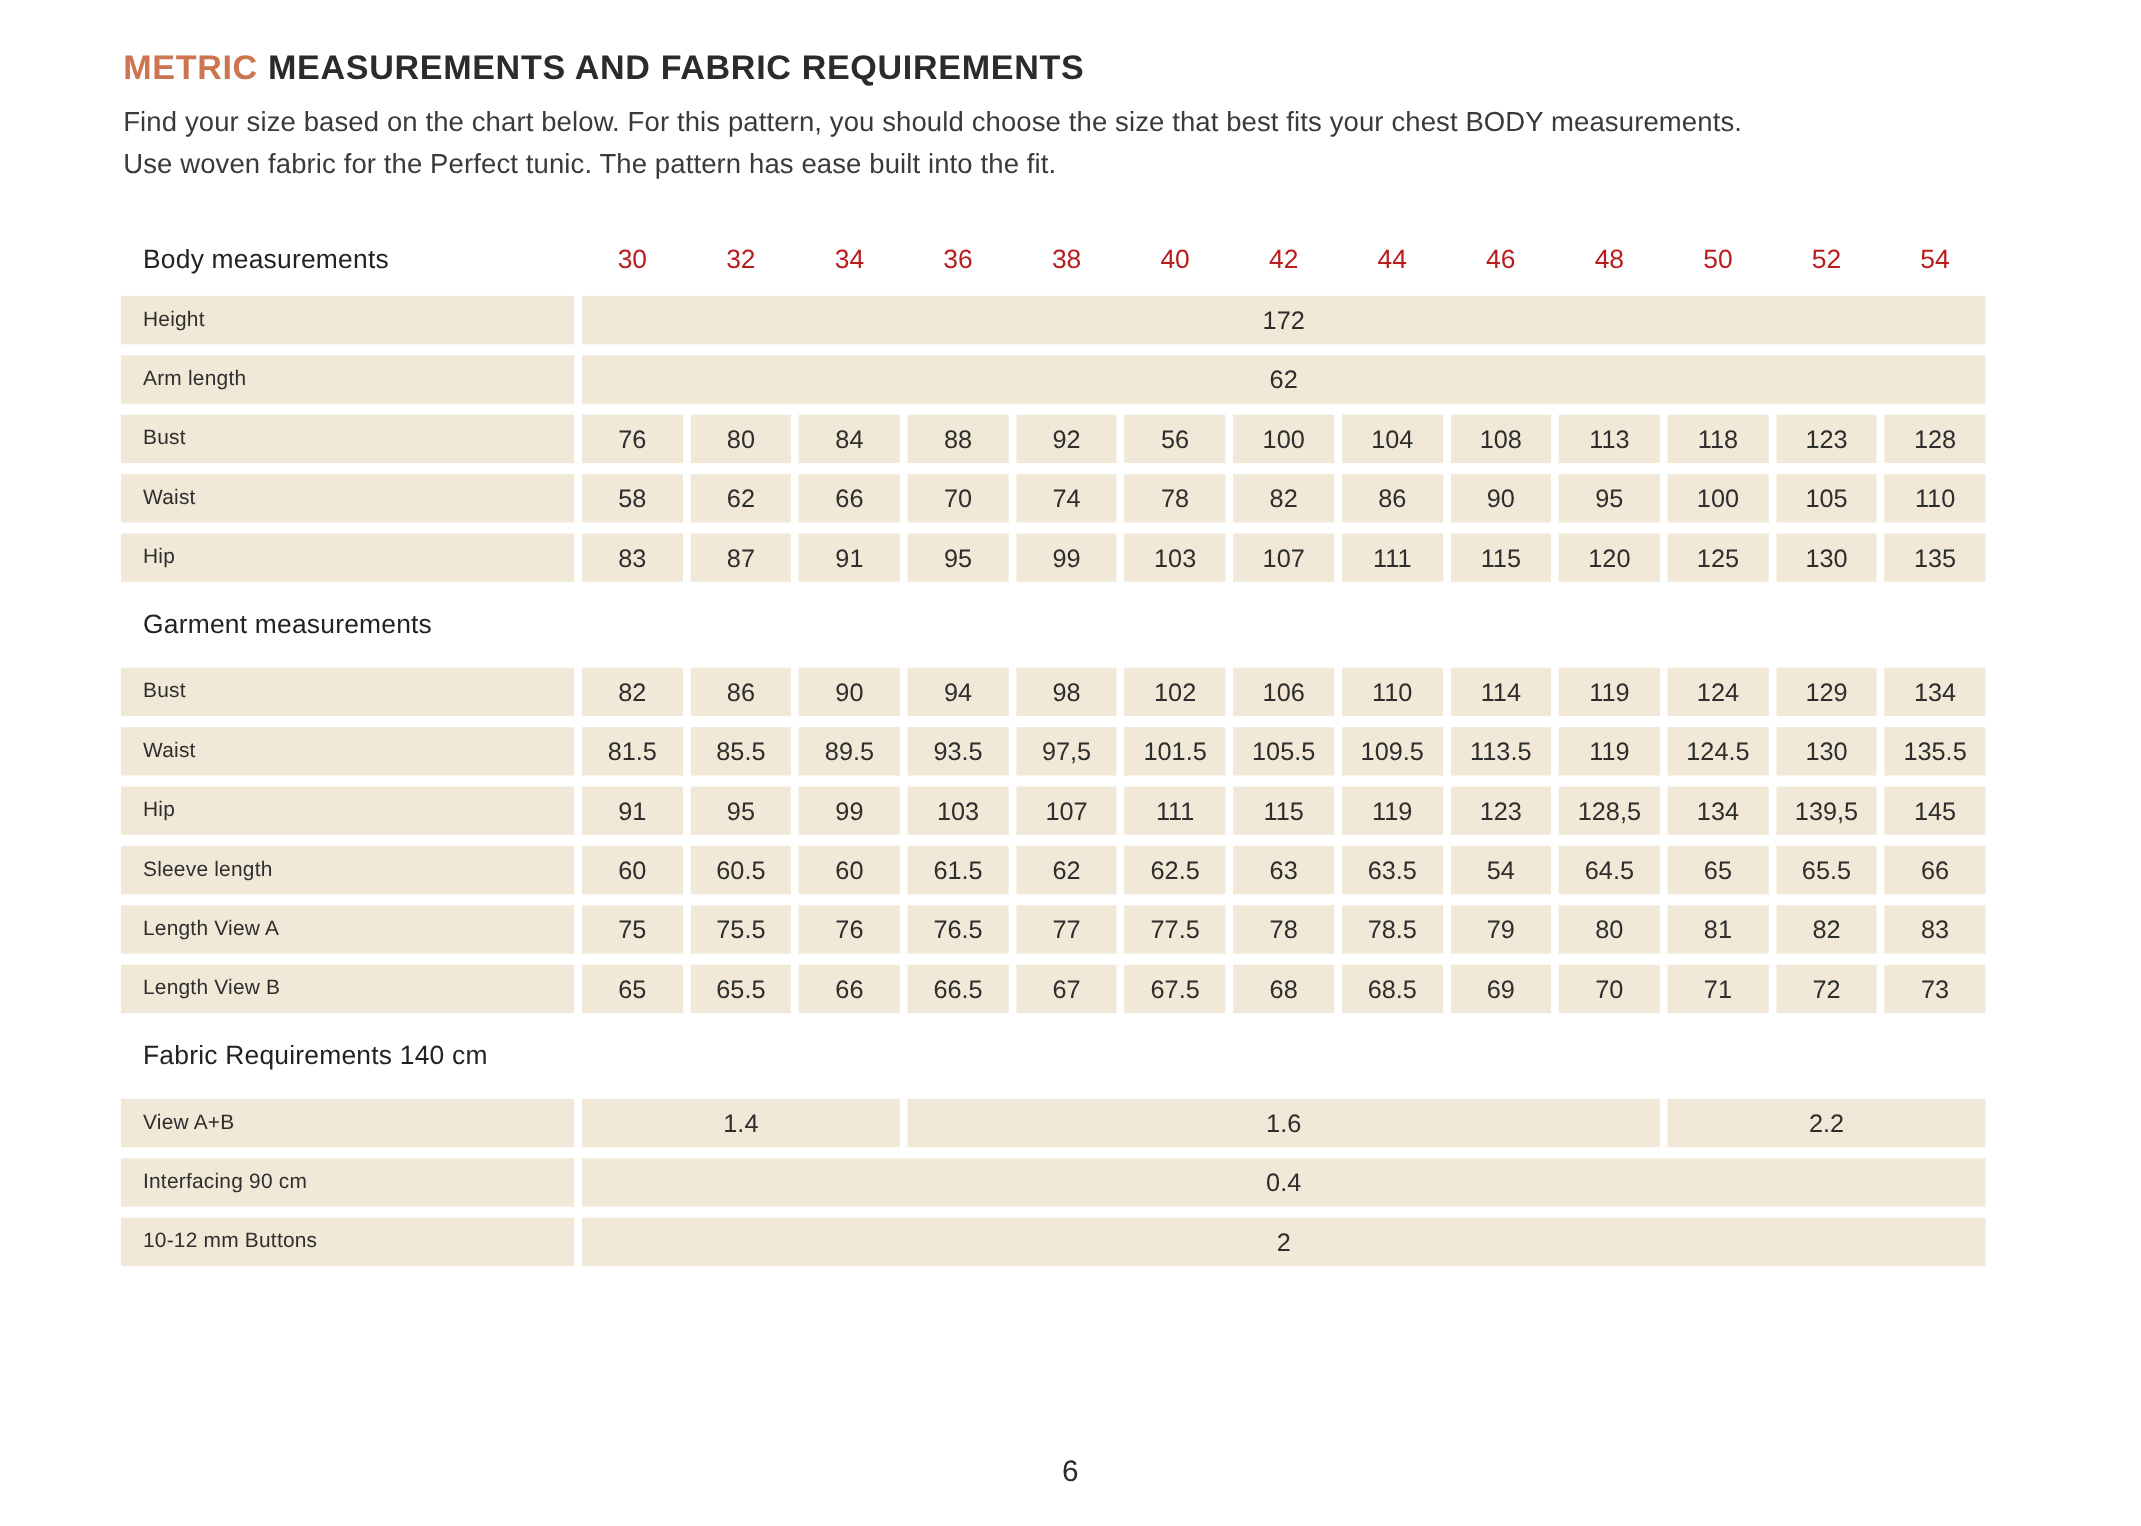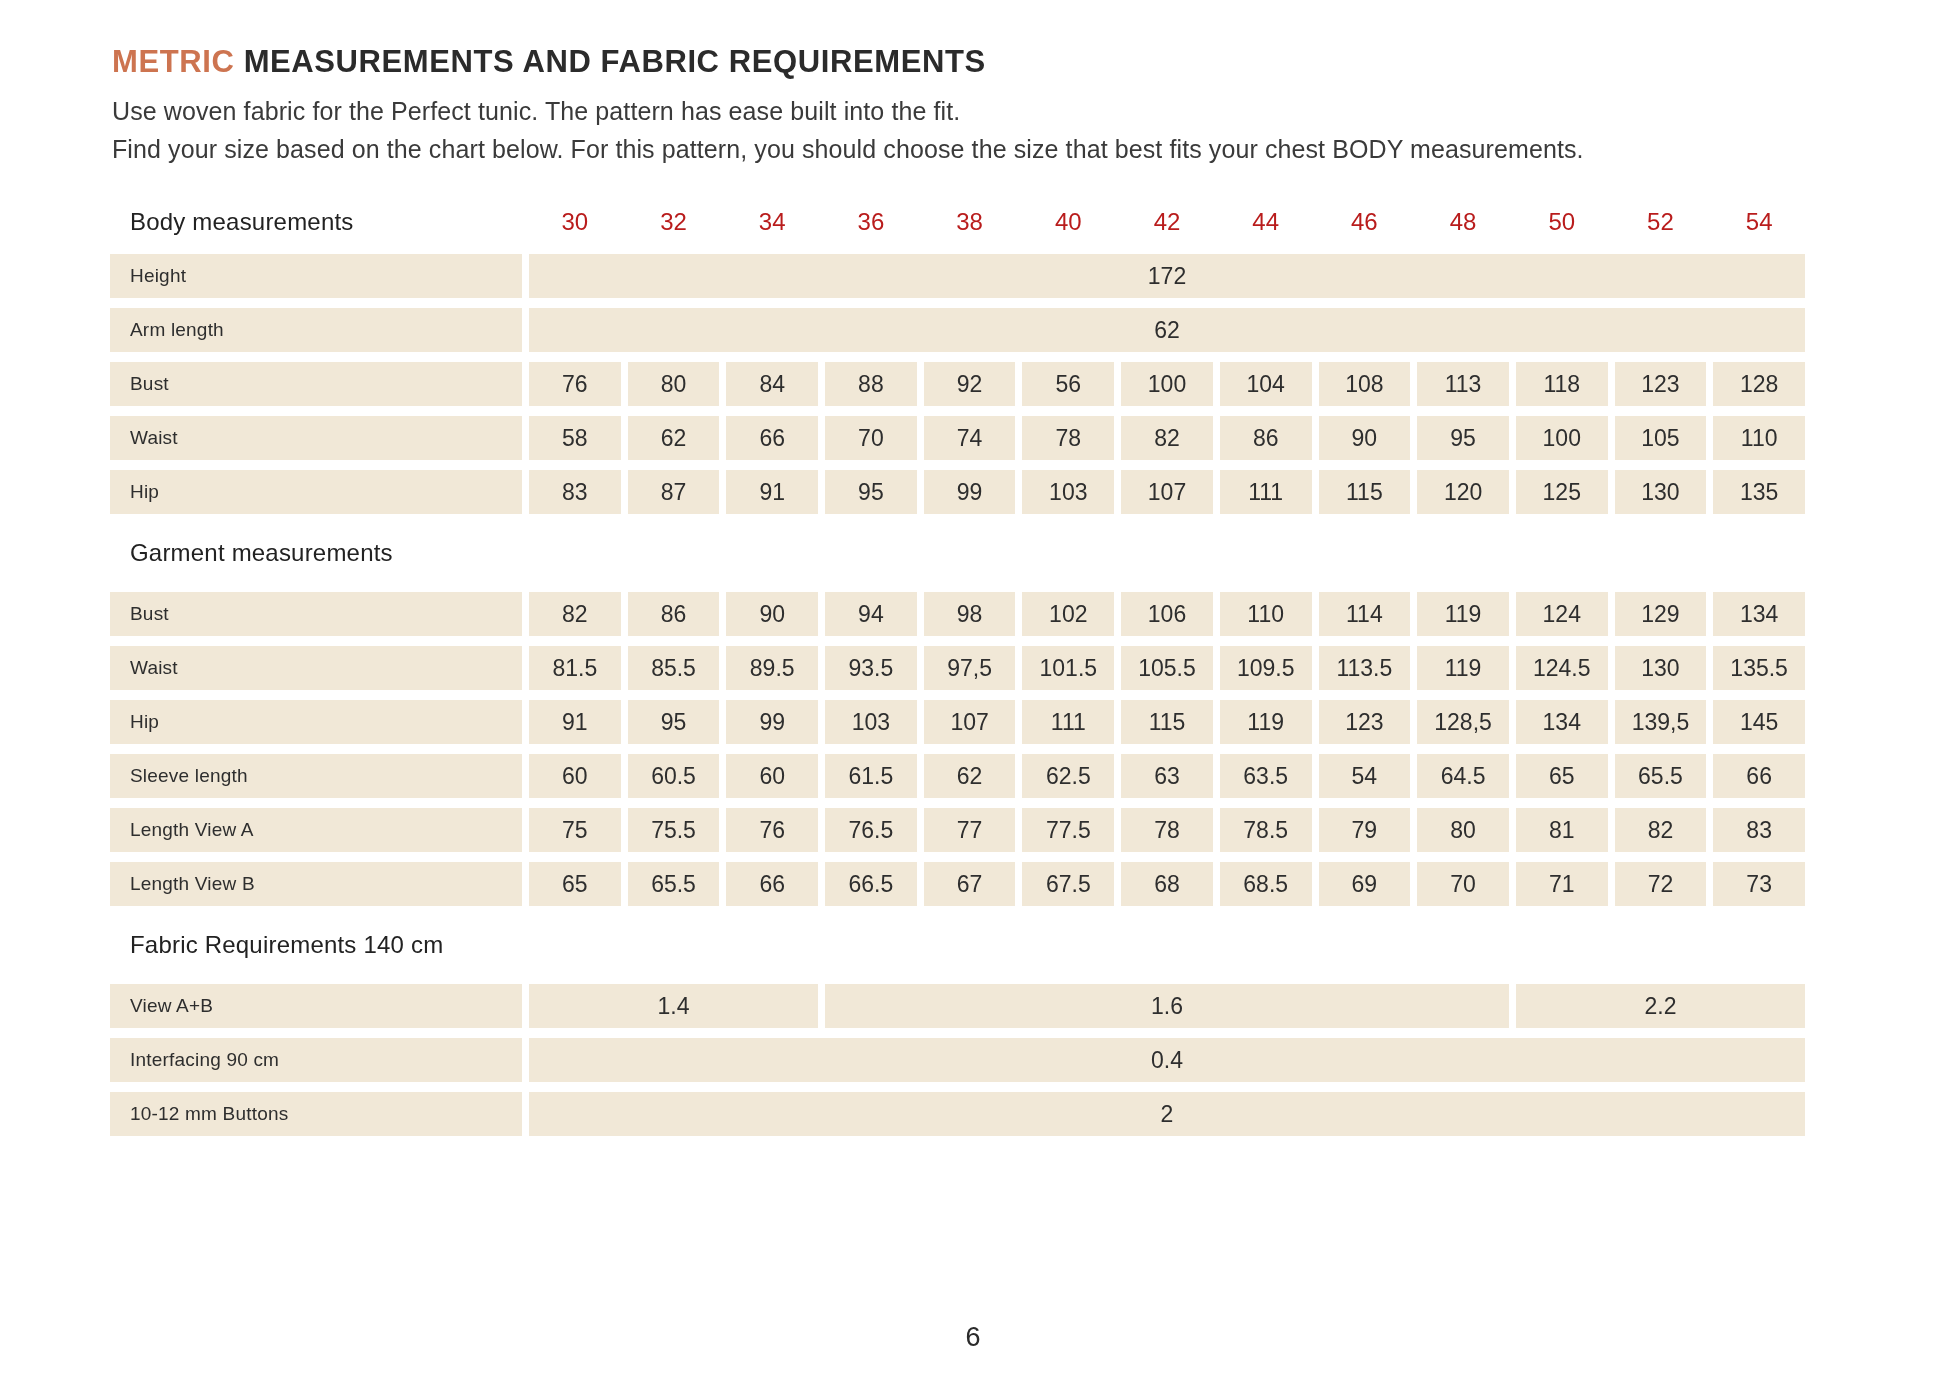--- a/index.html
+++ b/index.html
@@ -28,21 +28,21 @@
   .intro {
     margin-top: 12px;
     margin-left: 2px;
     font-size: 25px;
     line-height: 38px;
     color: #3a3a3a;
     letter-spacing: 0.1px;
   }
 
   .size-table {
-    margin-top: 32px;
+    margin-top: 47px;
     display: grid;
     grid-template-columns: 412px repeat(13, 1fr);
     column-gap: 7px;
     row-gap: 10px;
     width: 1695px;
   }
 
   .hdr-label, .section-cell {
     background: #ffffff;
     display: flex;
@@ -96,22 +96,22 @@
   }
 </style>
 </head>
 <body style="--accent: #cd7450; --cellbg: #f1e8d7;">
 
 <div class="page">
 
   <h1 class="title"><span class="accent">METRIC</span><span> MEASUREMENTS AND FABRIC REQUIREMENTS</span></h1>
 
   <div class="intro">
+    <div>Find your size based on the chart below. For this pattern, you should choose the size that best fits your chest BODY measurements.</div>
     <div>Use woven fabric for the Perfect tunic. The pattern has ease built into the fit.</div>
-    <div>Find your size based on the chart below. For this pattern, you should choose the size that best fits your chest BODY measurements.</div>
   </div>
 
   <div class="size-table">
       <div class="hdr-label">Body measurements</div>
       <div class="hdr-size">30</div>
       <div class="hdr-size">32</div>
       <div class="hdr-size">34</div>
       <div class="hdr-size">36</div>
       <div class="hdr-size">38</div>
       <div class="hdr-size">40</div>

